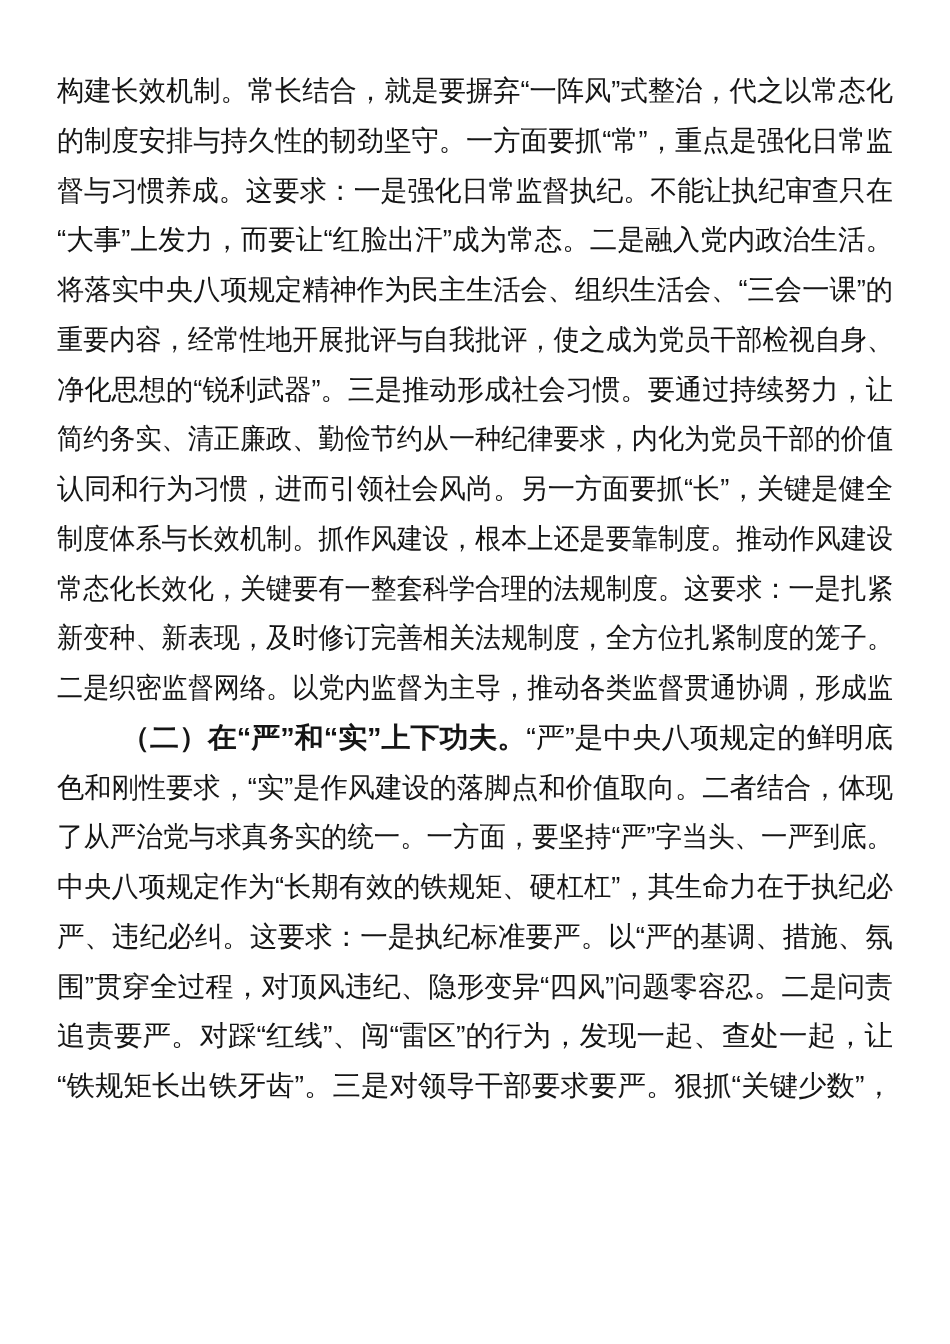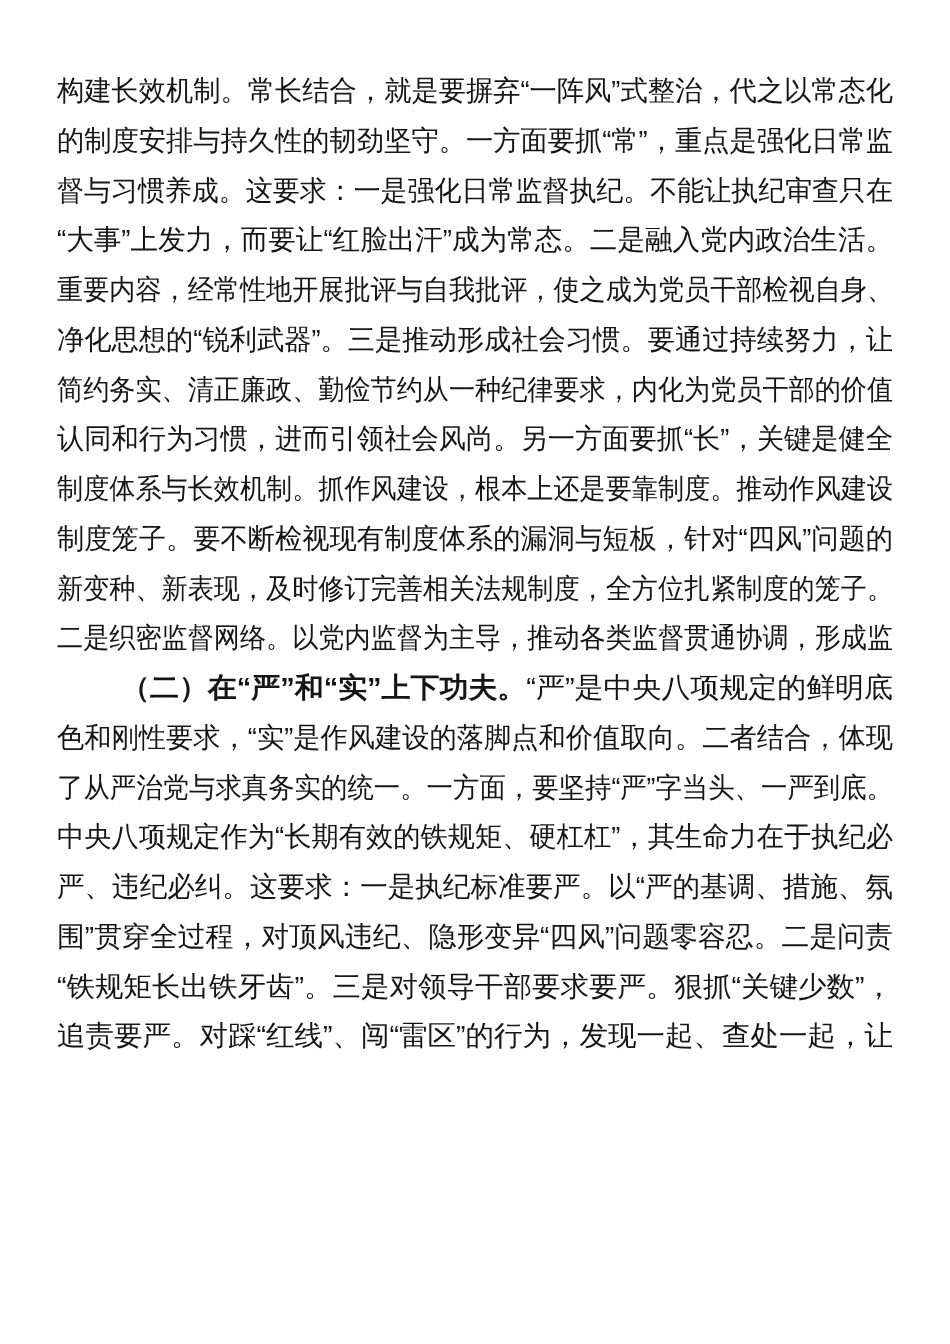--- a/index.html
+++ b/index.html
@@ -61,20 +61,23 @@
       </div>
 
       <div class="line">
         <span class="line-inner" style="transform: scaleX(0.963134);"><span class="seg">督与习惯养成。这要求：一是强化日常监督执纪。不能让执纪审查只在</span></span>
       </div>
 
       <div class="line">
         <span class="line-inner" style="transform: scaleX(0.984344);"><span class="seg">“大事”上发力，而要让“红脸出汗”成为常态。二是融入党内政治生活。</span></span>
       </div>
 
+      <div class="line">
+        <span class="line-inner" style="transform: scaleX(0.973614);"><span class="seg">将落实中央八项规定精神作为民主生活会、组织生活会、“三会一课”的</span></span>
+      </div>
 
       <div class="line">
         <span class="line-inner" style="transform: scaleX(0.933036);"><span class="seg">重要内容，经常性地开展批评与自我批评，使之成为党员干部检视自身、</span></span>
       </div>
 
       <div class="line">
         <span class="line-inner" style="transform: scaleX(0.973614);"><span class="seg">净化思想的“锐利武器”。三是推动形成社会习惯。要通过持续努力，让</span></span>
       </div>
 
       <div class="line">
@@ -82,24 +85,24 @@
       </div>
 
       <div class="line">
         <span class="line-inner" style="transform: scaleX(0.973614);"><span class="seg">认同和行为习惯，进而引领社会风尚。另一方面要抓“长”，关键是健全</span></span>
       </div>
 
       <div class="line">
         <span class="line-inner" style="transform: scaleX(0.933036);"><span class="seg">制度体系与长效机制。抓作风建设，根本上还是要靠制度。推动作风建设</span></span>
       </div>
 
+      <div class="line">
+        <span class="line-inner" style="transform: scaleX(0.933036);"><span class="seg">常态化长效化，关键要有一整套科学合理的法规制度。这要求：一是扎紧</span></span>
+      </div>
 
-      <div class="line">
-        <span class="line-inner" style="transform: scaleX(0.973614);"><span class="seg">制度笼子。要不断检视现有制度体系的漏洞与短板，针对“四风”问题的</span></span>
-      </div>
 
       <div class="line">
         <span class="line-inner" style="transform: scaleX(0.933036);"><span class="seg">新变种、新表现，及时修订完善相关法规制度，全方位扎紧制度的笼子。</span></span>
       </div>
 
       <div class="line">
         <span class="line-inner" style="transform: scaleX(0.933036);"><span class="seg">二是织密监督网络。以党内监督为主导，推动各类监督贯通协调，形成监</span></span>
       </div>
 
 
@@ -122,20 +125,20 @@
 
       <div class="line">
         <span class="line-inner" style="transform: scaleX(0.984307);"><span class="seg">严、违纪必纠。这要求：一是执纪标准要严。以“严的基调、措施、氛</span></span>
       </div>
 
       <div class="line">
         <span class="line-inner" style="transform: scaleX(0.995257);"><span class="seg">围”贯穿全过程，对顶风违纪、隐形变异“四风”问题零容忍。二是问责</span></span>
       </div>
 
       <div class="line">
-        <span class="line-inner" style="transform: scaleX(1.0179);"><span class="seg">“铁规矩长出铁牙齿”。三是对领导干部要求要严。狠抓“关键少数”，</span></span>
+        <span class="line-inner" style="transform: scaleX(1.0179);"><span class="seg">追责要严。对踩“红线”、闯“雷区”的行为，发现一起、查处一起，让</span></span>
       </div>
 
       <div class="line">
-        <span class="line-inner" style="transform: scaleX(1.0179);"><span class="seg">追责要严。对踩“红线”、闯“雷区”的行为，发现一起、查处一起，让</span></span>
+        <span class="line-inner" style="transform: scaleX(1.0179);"><span class="seg">“铁规矩长出铁牙齿”。三是对领导干部要求要严。狠抓“关键少数”，</span></span>
       </div>
     </div>
 </div>
 
 </body></html>

